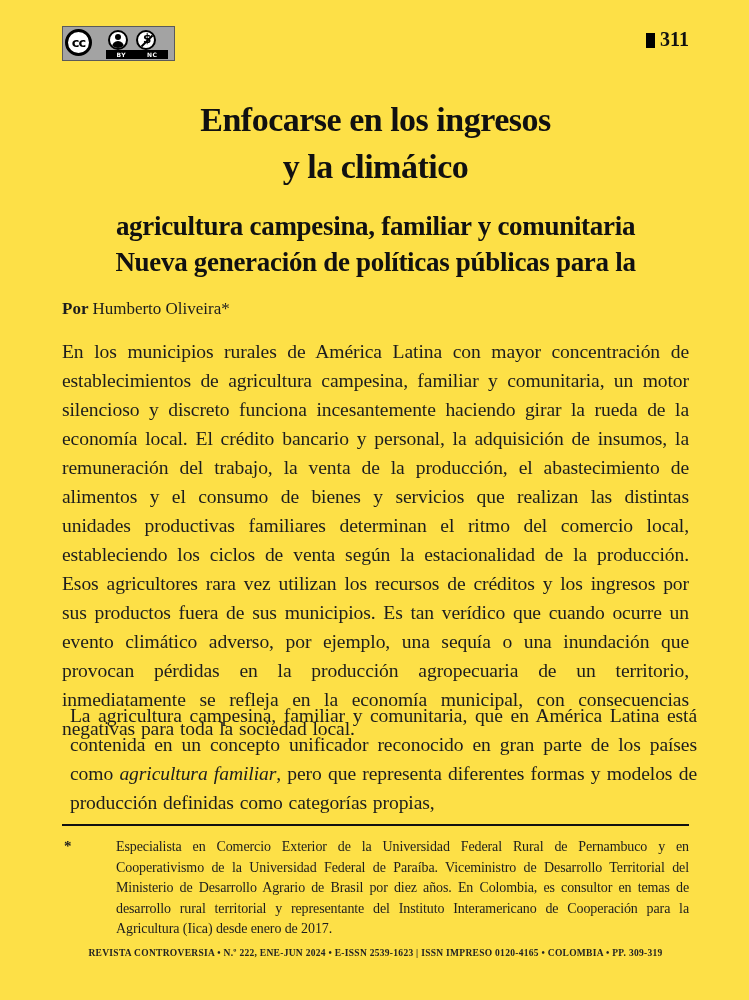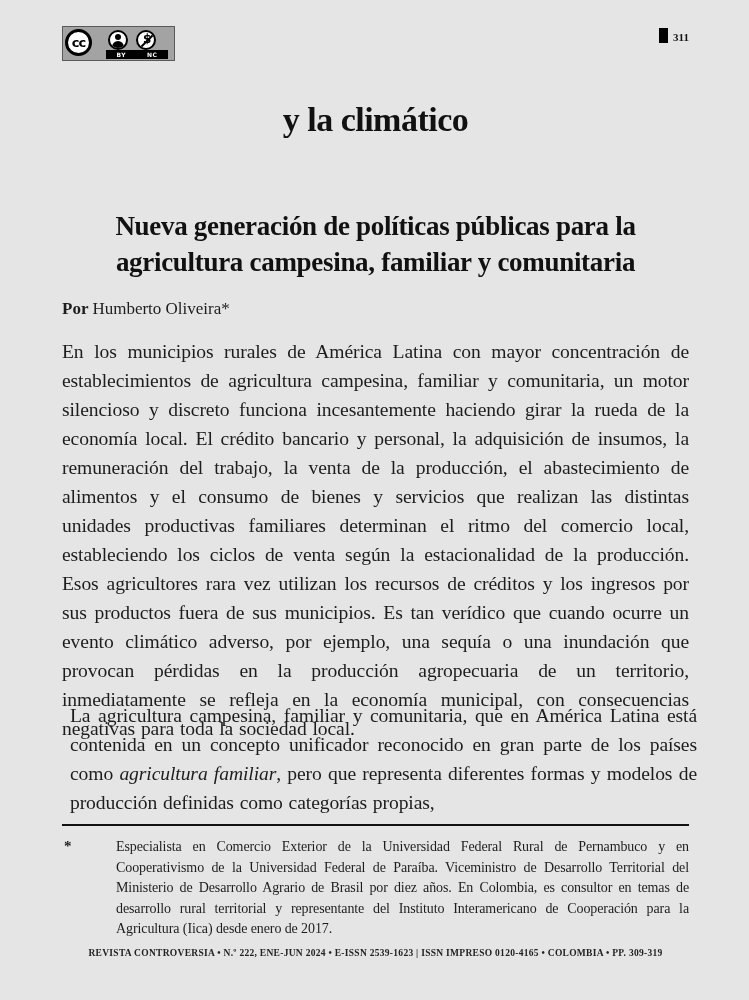--- a/index.html
+++ b/index.html
@@ -1,21 +1,21 @@
 <!DOCTYPE html>
 <html lang="es"><head>
 <meta charset="utf-8">
 <style>
   * { margin:0; padding:0; box-sizing:border-box; }
   html, body { background:#ffffff; }
   body {
     width:749px; height:1000px; margin:0; overflow:hidden;
     font-family:"Liberation Serif", serif; color:#1d1d1d;
   }
-  .page { position:relative; width:749px; height:1000px; background:#e5e5e5; }
+  .page { position:relative; width:749px; height:1000px; background:#fde047; }
   .content { position:absolute; left:62px; top:0; width:627px; height:1000px; }
 
   
   .header { position:absolute; top:26px; left:0; width:100%; height:38px;
             display:flex; justify-content:space-between; align-items:flex-start; }
   .cc-badge { position:relative; width:113px; height:35px; background:#a3a3a3;
               border:1px solid #5a5a5a; }
   .cc-big { position:absolute; left:2px; top:2px; width:27px; height:27px;
             background:#fff; border:3px solid #000; border-radius:50%;
             display:flex; align-items:center; justify-content:center;
@@ -29,21 +29,21 @@
   .p-body { position:absolute; top:9px; left:2px; width:12px; height:9px;
             background:#000; border-radius:6px 6px 0 0; }
   .nc-d { position:absolute; top:0px; left:5px; font-family:"DejaVu Sans", sans-serif;
           font-weight:bold; font-size:12px; color:#000; }
   .nc-s { position:absolute; left:7px; top:-3px; width:2px; height:26px;
           background:#000; transform:rotate(45deg); }
   .cc-strip { position:absolute; left:43px; bottom:1px; width:62px; height:9px;
               background:#000; color:#fff; display:flex; justify-content:space-around;
               align-items:center; font-family:"DejaVu Sans", sans-serif; font-size:6px;
               font-weight:bold; letter-spacing:0.5px; }
-  .page-num { font-size:11px; font-weight:bold; color:#111; margin-top:2px; }
+  .page-num { font-size:20px; font-weight:bold; color:#111; margin-top:2px; }
   .pn-bar { display:inline-block; width:9px; height:15px; background:#000;
             margin-right:5px; vertical-align:-2px; }
 
   
   .title { position:absolute; top:96px; left:0; width:100%;
            font-size:34px; font-weight:bold; line-height:47px; text-align:center;
            letter-spacing:-0.5px; color:#111; }
   .title span, .subtitle span { display:block; }
   .subtitle { position:absolute; top:208px; left:0; width:100%;
               font-size:27px; font-weight:bold; line-height:36px; text-align:center;
@@ -93,26 +93,27 @@
           <span>BY</span>
           <span>NC</span>
         </span>
       </div>
       <div class="page-num">
         <span class="pn-bar"></span><span>311</span>
       </div>
     </div>
 
     <h1 class="title">
+      <span>Enfocarse en los ingresos</span>
       <span>y la climático</span>
     </h1>
 
     <h2 class="subtitle">
+      <span>agricultura campesina, familiar y comunitaria</span>
       <span>Nueva generación de políticas públicas para la</span>
-      <span>agricultura campesina, familiar y comunitaria</span>
     </h2>
 
     <p class="byline"><span class="b">Por </span><span>Humberto Oliveira*</span></p>
 
     <p class="body-para para1">En los municipios rurales de América Latina con mayor concentración de establecimientos de agricultura campesina, familiar y comunitaria, un motor silencioso y discreto funciona incesantemente haciendo girar la rueda de la economía local. El crédito bancario y personal, la adquisición de insumos, la remuneración del trabajo, la venta de la producción, el abastecimiento de alimentos y el consumo de bienes y servicios que realizan las distintas unidades productivas familiares determinan el ritmo del comercio local, estableciendo los ciclos de venta según la estacionalidad de la producción. Esos agricultores rara vez utilizan los recursos de créditos y los ingresos por sus productos fuera de sus municipios. Es tan verídico que cuando ocurre un evento climático adverso, por ejemplo, una sequía o una inundación que provocan pérdidas en la producción agropecuaria de un territorio, inmediatamente se refleja en la economía municipal, con consecuencias negativas para toda la sociedad local.</p>
 
     <p class="body-para para2"><span>La agricultura campesina, familiar y comunitaria, que en América Latina está contenida en un concepto unificador reconocido en gran parte de los países como </span><em>agricultura familiar</em><span>, pero que representa diferentes formas y modelos de producción definidas como categorías propias,</span></p>
 
     <div class="rule"></div>
 

